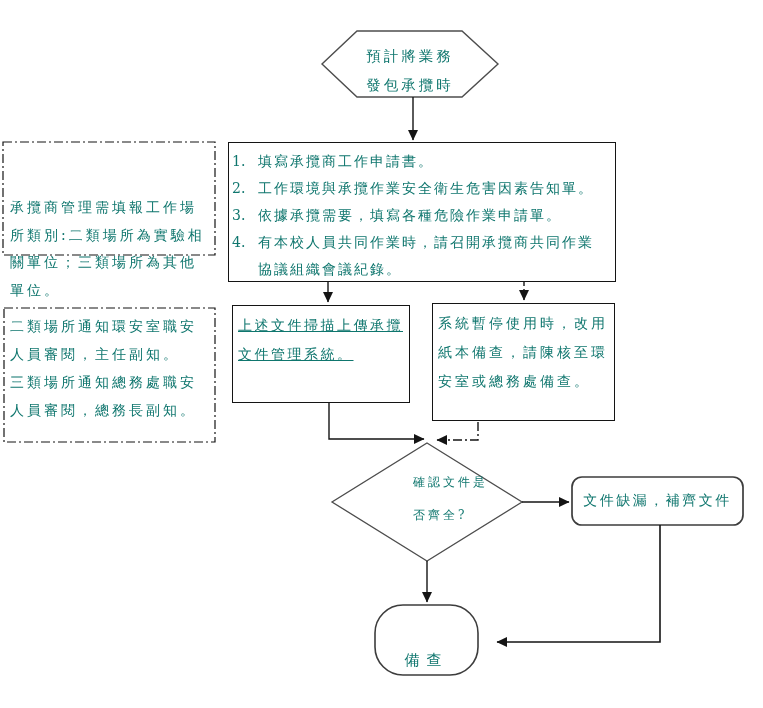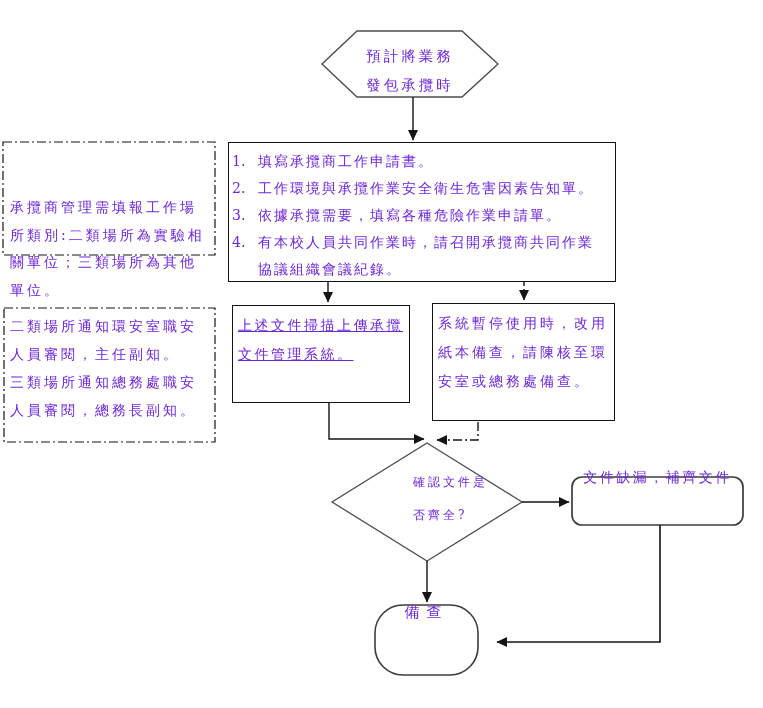--- a/index.html
+++ b/index.html
@@ -1,18 +1,18 @@
 <!DOCTYPE html>
 <html><head>
 <meta charset="utf-8">
 <style>
   html,body{margin:0;padding:0;background:#fff;}
   .canvas{
     position:relative;width:763px;height:708px;background:#ffffff;
-    font-family:"DejaVu Serif","Liberation Serif",serif;color:#6d28d9;
+    font-family:"DejaVu Serif","Liberation Serif",serif;color:#0f766e;
     overflow:hidden;
   }
   .layer{position:absolute;left:0;top:0;width:763px;height:708px;}
   .abs{position:absolute;box-sizing:border-box;}
   .solidbox{border:1.5px solid #141414;background:#fff;}
   .txt{font-size:14px;letter-spacing:3px;line-height:28px;white-space:pre-line;}
   .center-txt{display:flex;align-items:center;justify-content:center;text-align:center;}
   
   .steps{padding:5px 6px 0 3px;}
   .step-row{display:flex;font-size:14px;letter-spacing:2px;line-height:27px;}
@@ -83,17 +83,17 @@
     <div class="txt" style="padding:5px 2px 0 5px;letter-spacing:2.5px;line-height:29px;text-decoration:underline;">上述文件掃描上傳承攬文件管理系統。</div>
   </div>
 
   <div class="abs solidbox" style="left:432px;top:303px;width:183px;height:118px;">
     <div class="txt" style="padding:5px 2px 0 5px;line-height:29px;">系統暫停使用時，改用紙本備查，請陳核至環安室或總務處備查。</div>
   </div>
 
   <div class="abs txt" style="left:372px;top:466px;width:130px;line-height:33px;font-size:12px;margin-left:41px;">確認文件是
 否齊全?</div>
 
-  <div class="abs center-txt" style="left:572px;top:454px;width:171px;height:48px;font-size:14px;letter-spacing:2.5px;">文件缺漏，補齊文件</div>
+  <div class="abs center-txt" style="left:572px;top:477px;width:171px;height:48px;font-size:14px;letter-spacing:2.5px;">文件缺漏，補齊文件</div>
 
-  <div class="abs center-txt" style="left:375px;top:577px;width:103px;height:70px;font-size:15px;letter-spacing:7px;">備查</div>
+  <div class="abs center-txt" style="left:375px;top:625px;width:103px;height:70px;font-size:15px;letter-spacing:7px;">備查</div>
 
 </div>
 
 </body></html>

